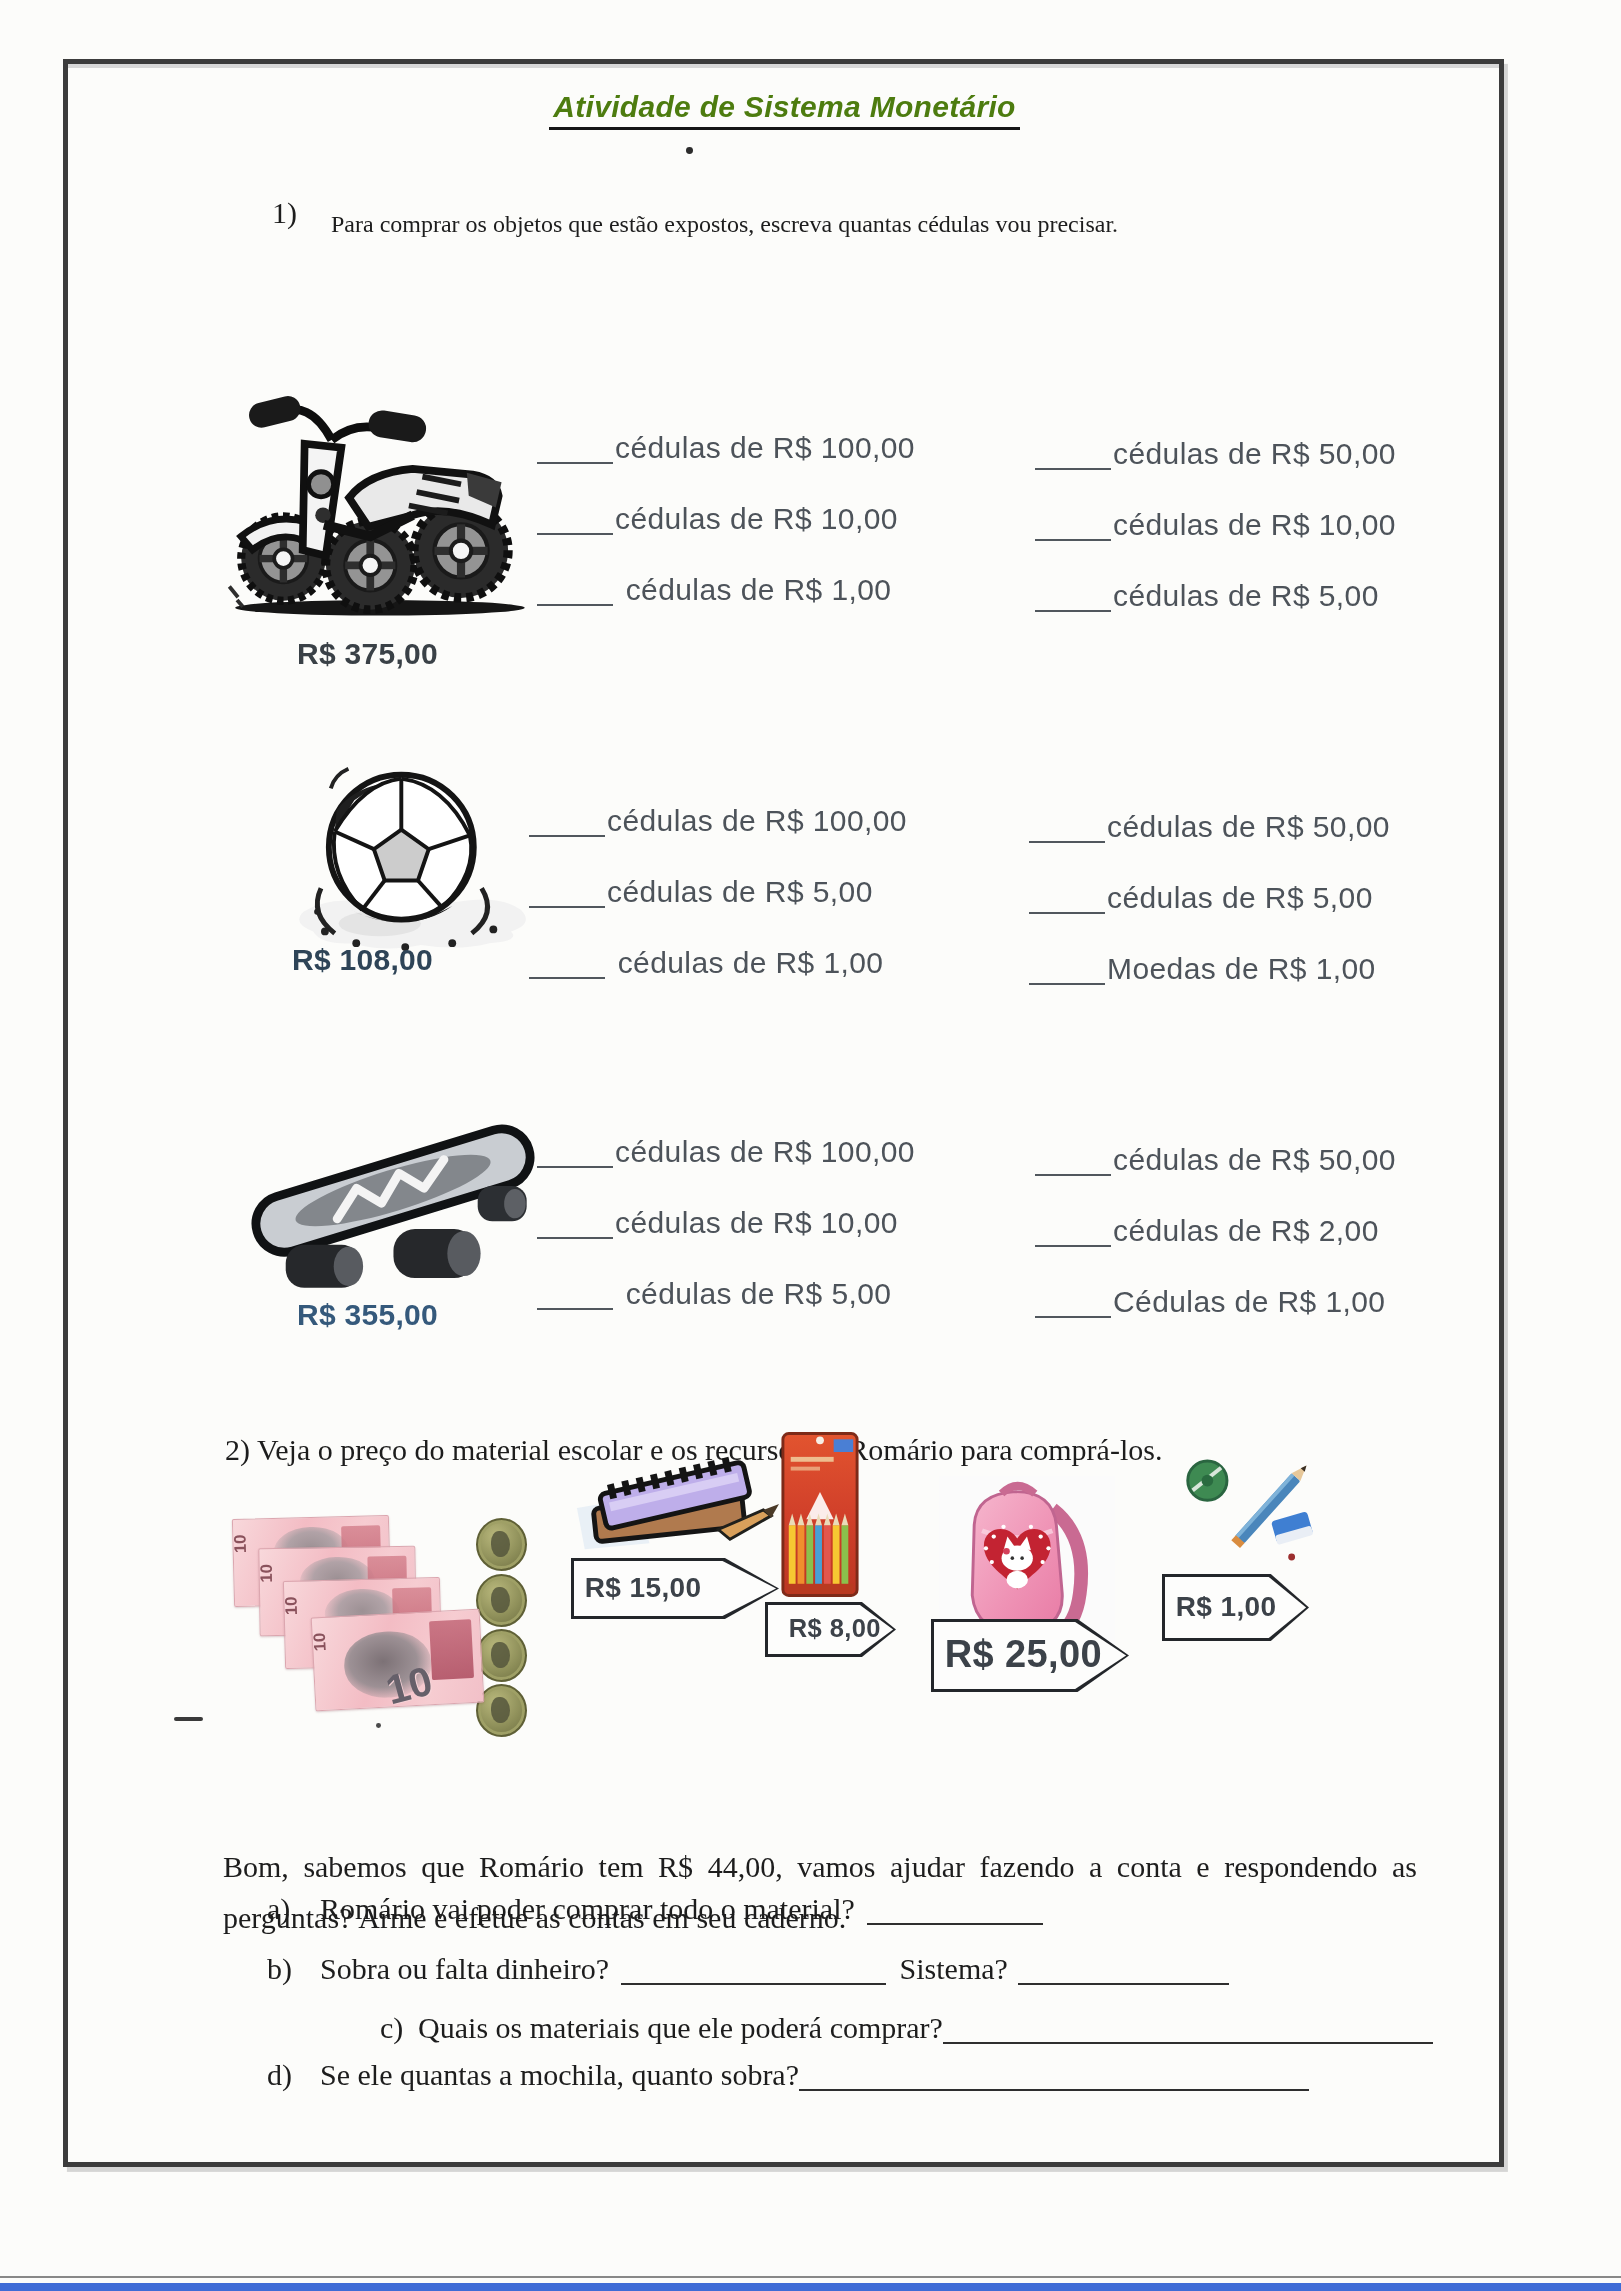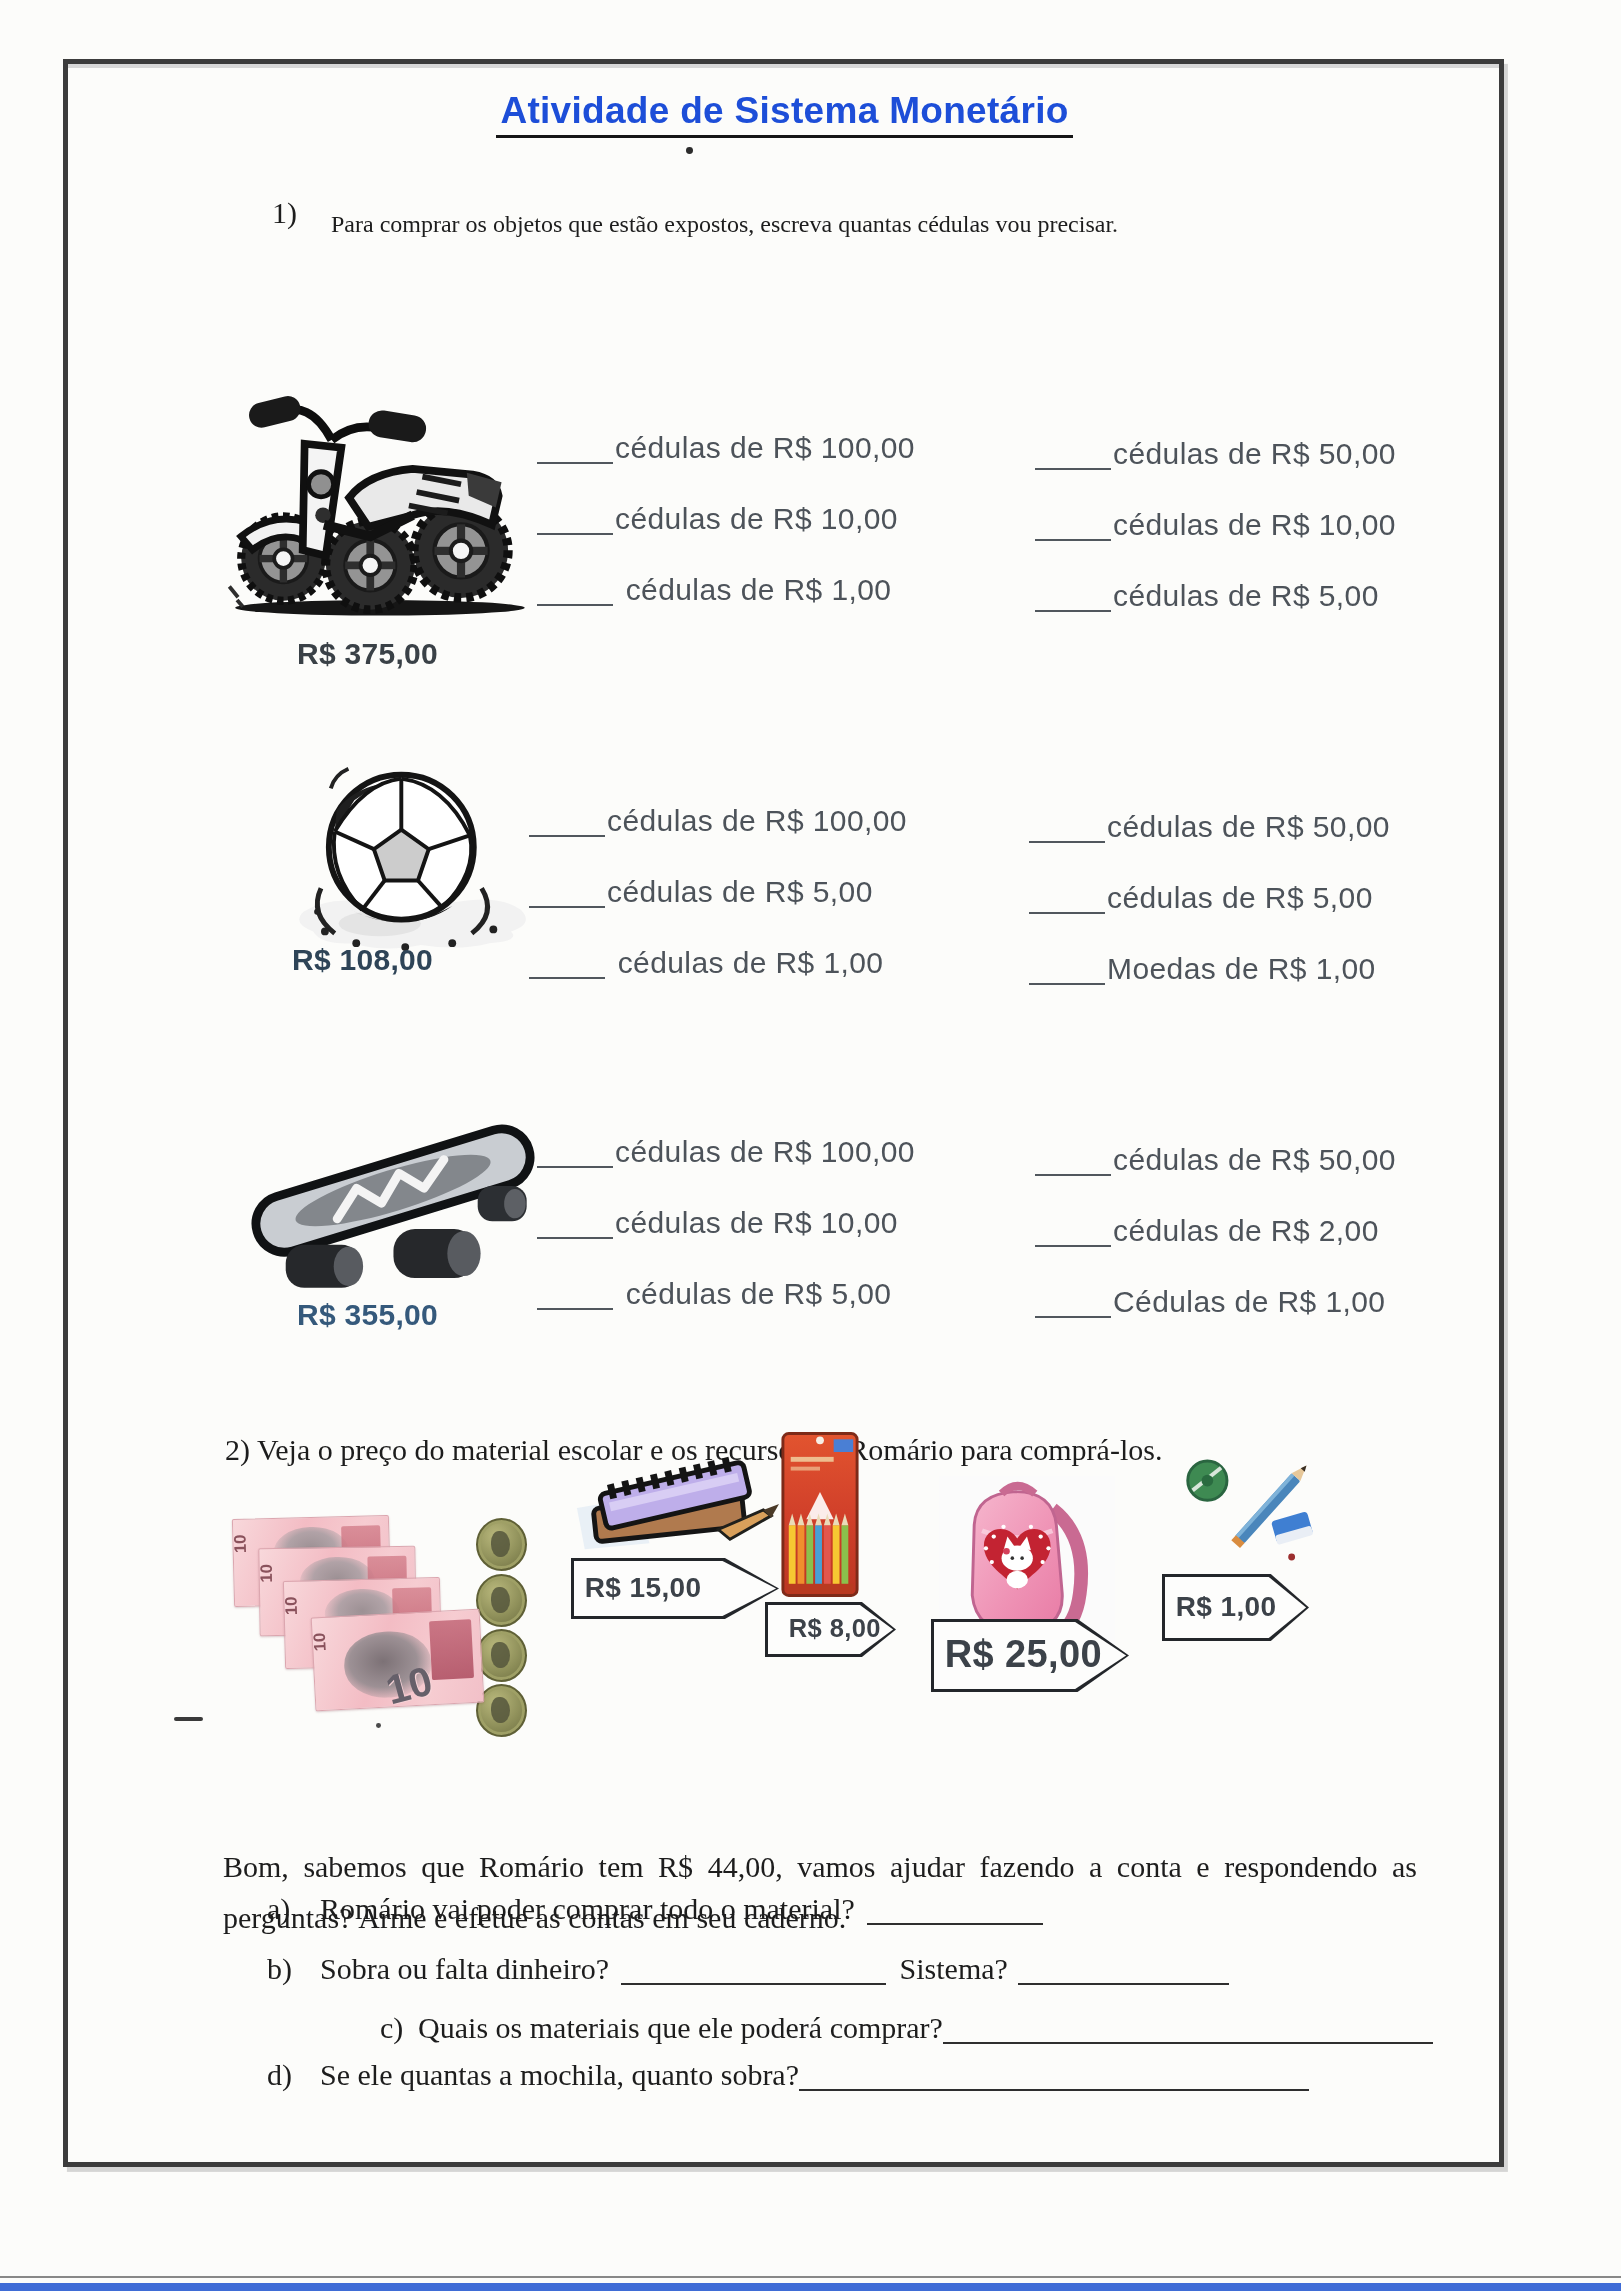--- a/index.html
+++ b/index.html
@@ -2,22 +2,22 @@
 <html><head>
 <meta charset="utf-8">
 <style>
   html,body{margin:0;padding:0;background:#ffffff;}
   .sheet{position:relative;width:1621px;height:2292px;background:#fcfcfa;overflow:hidden;
          font-family:"Liberation Sans",sans-serif;}
   .frame{position:absolute;left:63px;top:59px;width:1431px;height:2098px;
          border:5.9px solid #3c3c3c;box-shadow:3.9px 4.9px 0 rgba(150,150,150,.38), inset 0 3.9px 0 #d8d8d8;}
   
   .title-wrap{position:absolute;left:63px;top:90px;width:1443px;text-align:center;}
-  .title{display:inline-block;font-weight:700;font-size:37px;color:#1d4ed8;
-         border-bottom:3.9px solid #161616;padding:0 3.9px 2.9px 3.9px;letter-spacing:0.3px;}
+  .title{display:inline-block;font-weight:700;font-size:30px;color:#4d7c0f;
+         border-bottom:3.9px solid #161616;padding:0 3.9px 2.9px 3.9px;letter-spacing:0.3px;font-style:italic;}
   .speck{position:absolute;background:#2c2c2c;border-radius:50%;}
   
   .serif{font-family:"Liberation Serif",serif;color:#1d1d1d;}
   .q1{position:absolute;left:272px;top:196px;width:1132px;}
   .q1 .qnum{position:absolute;left:0;top:0;font:30px "Liberation Serif",serif;color:#1d1d1d;}
   .q1 p{margin:4px;padding-left:55px;font-size:24px;line-height:49px;text-align:justify;}
   
   .price{position:absolute;text-align:center;font-weight:700;font-size:30px;letter-spacing:0.3px;}
   .price-1{left:235px;top:637px;width:265px;color:#3a4147;}
   .price-2{left:250px;top:943px;width:225px;color:#2e4457;}

